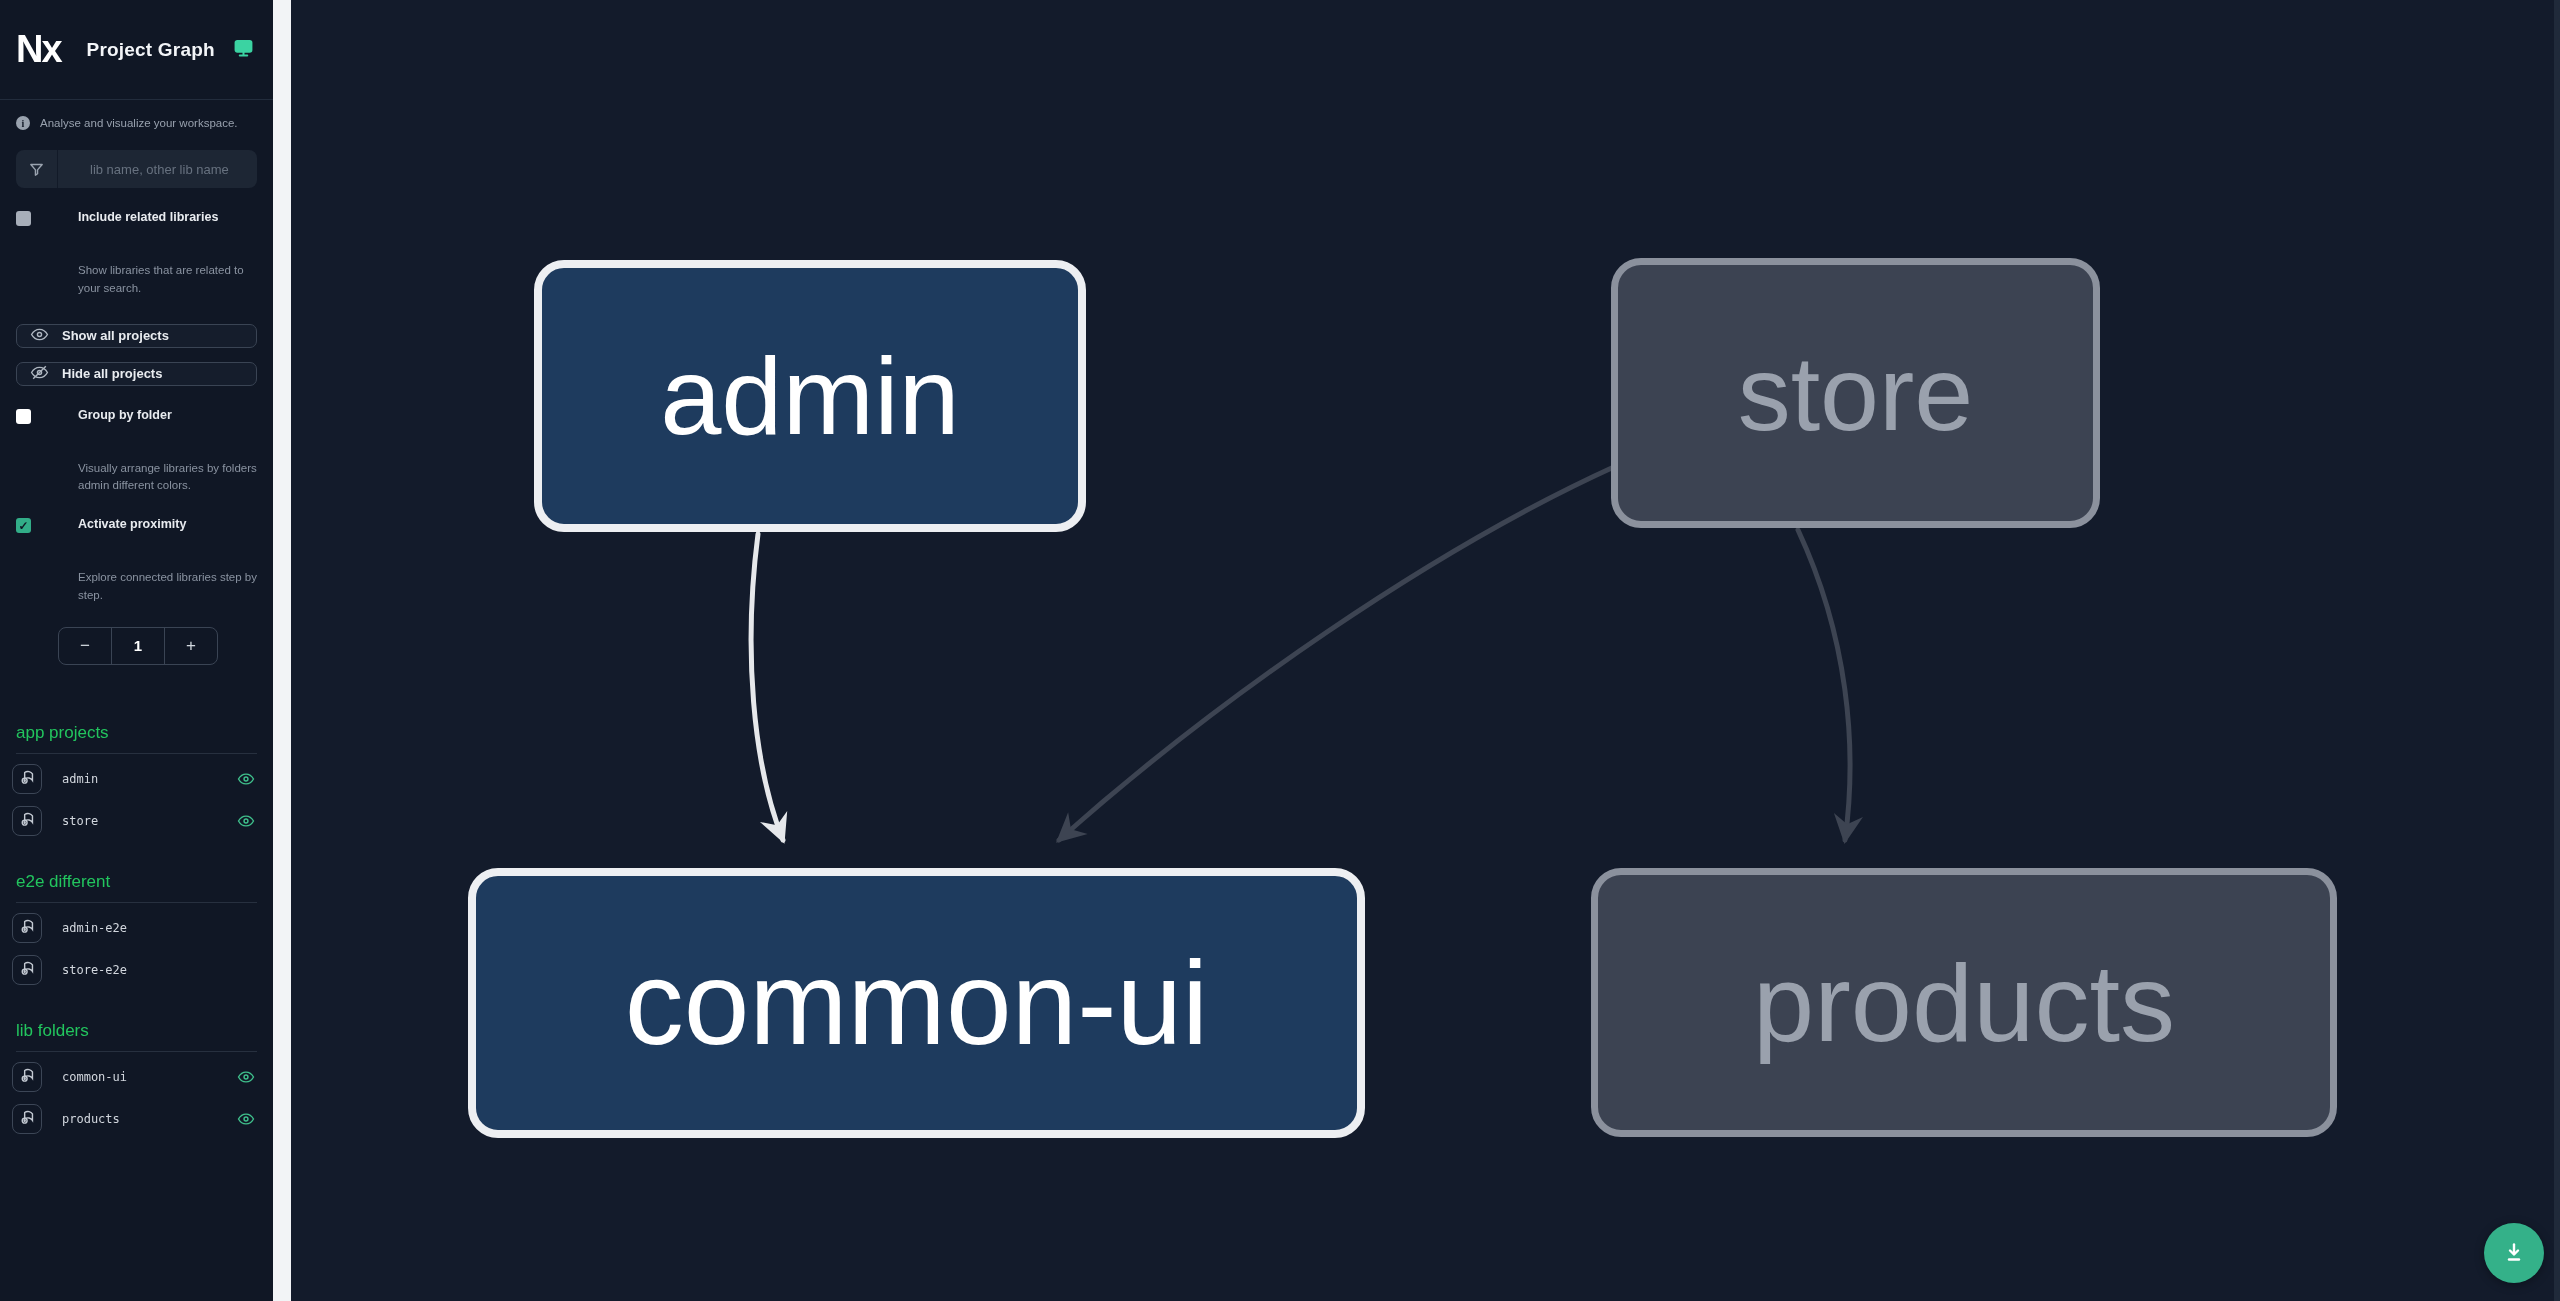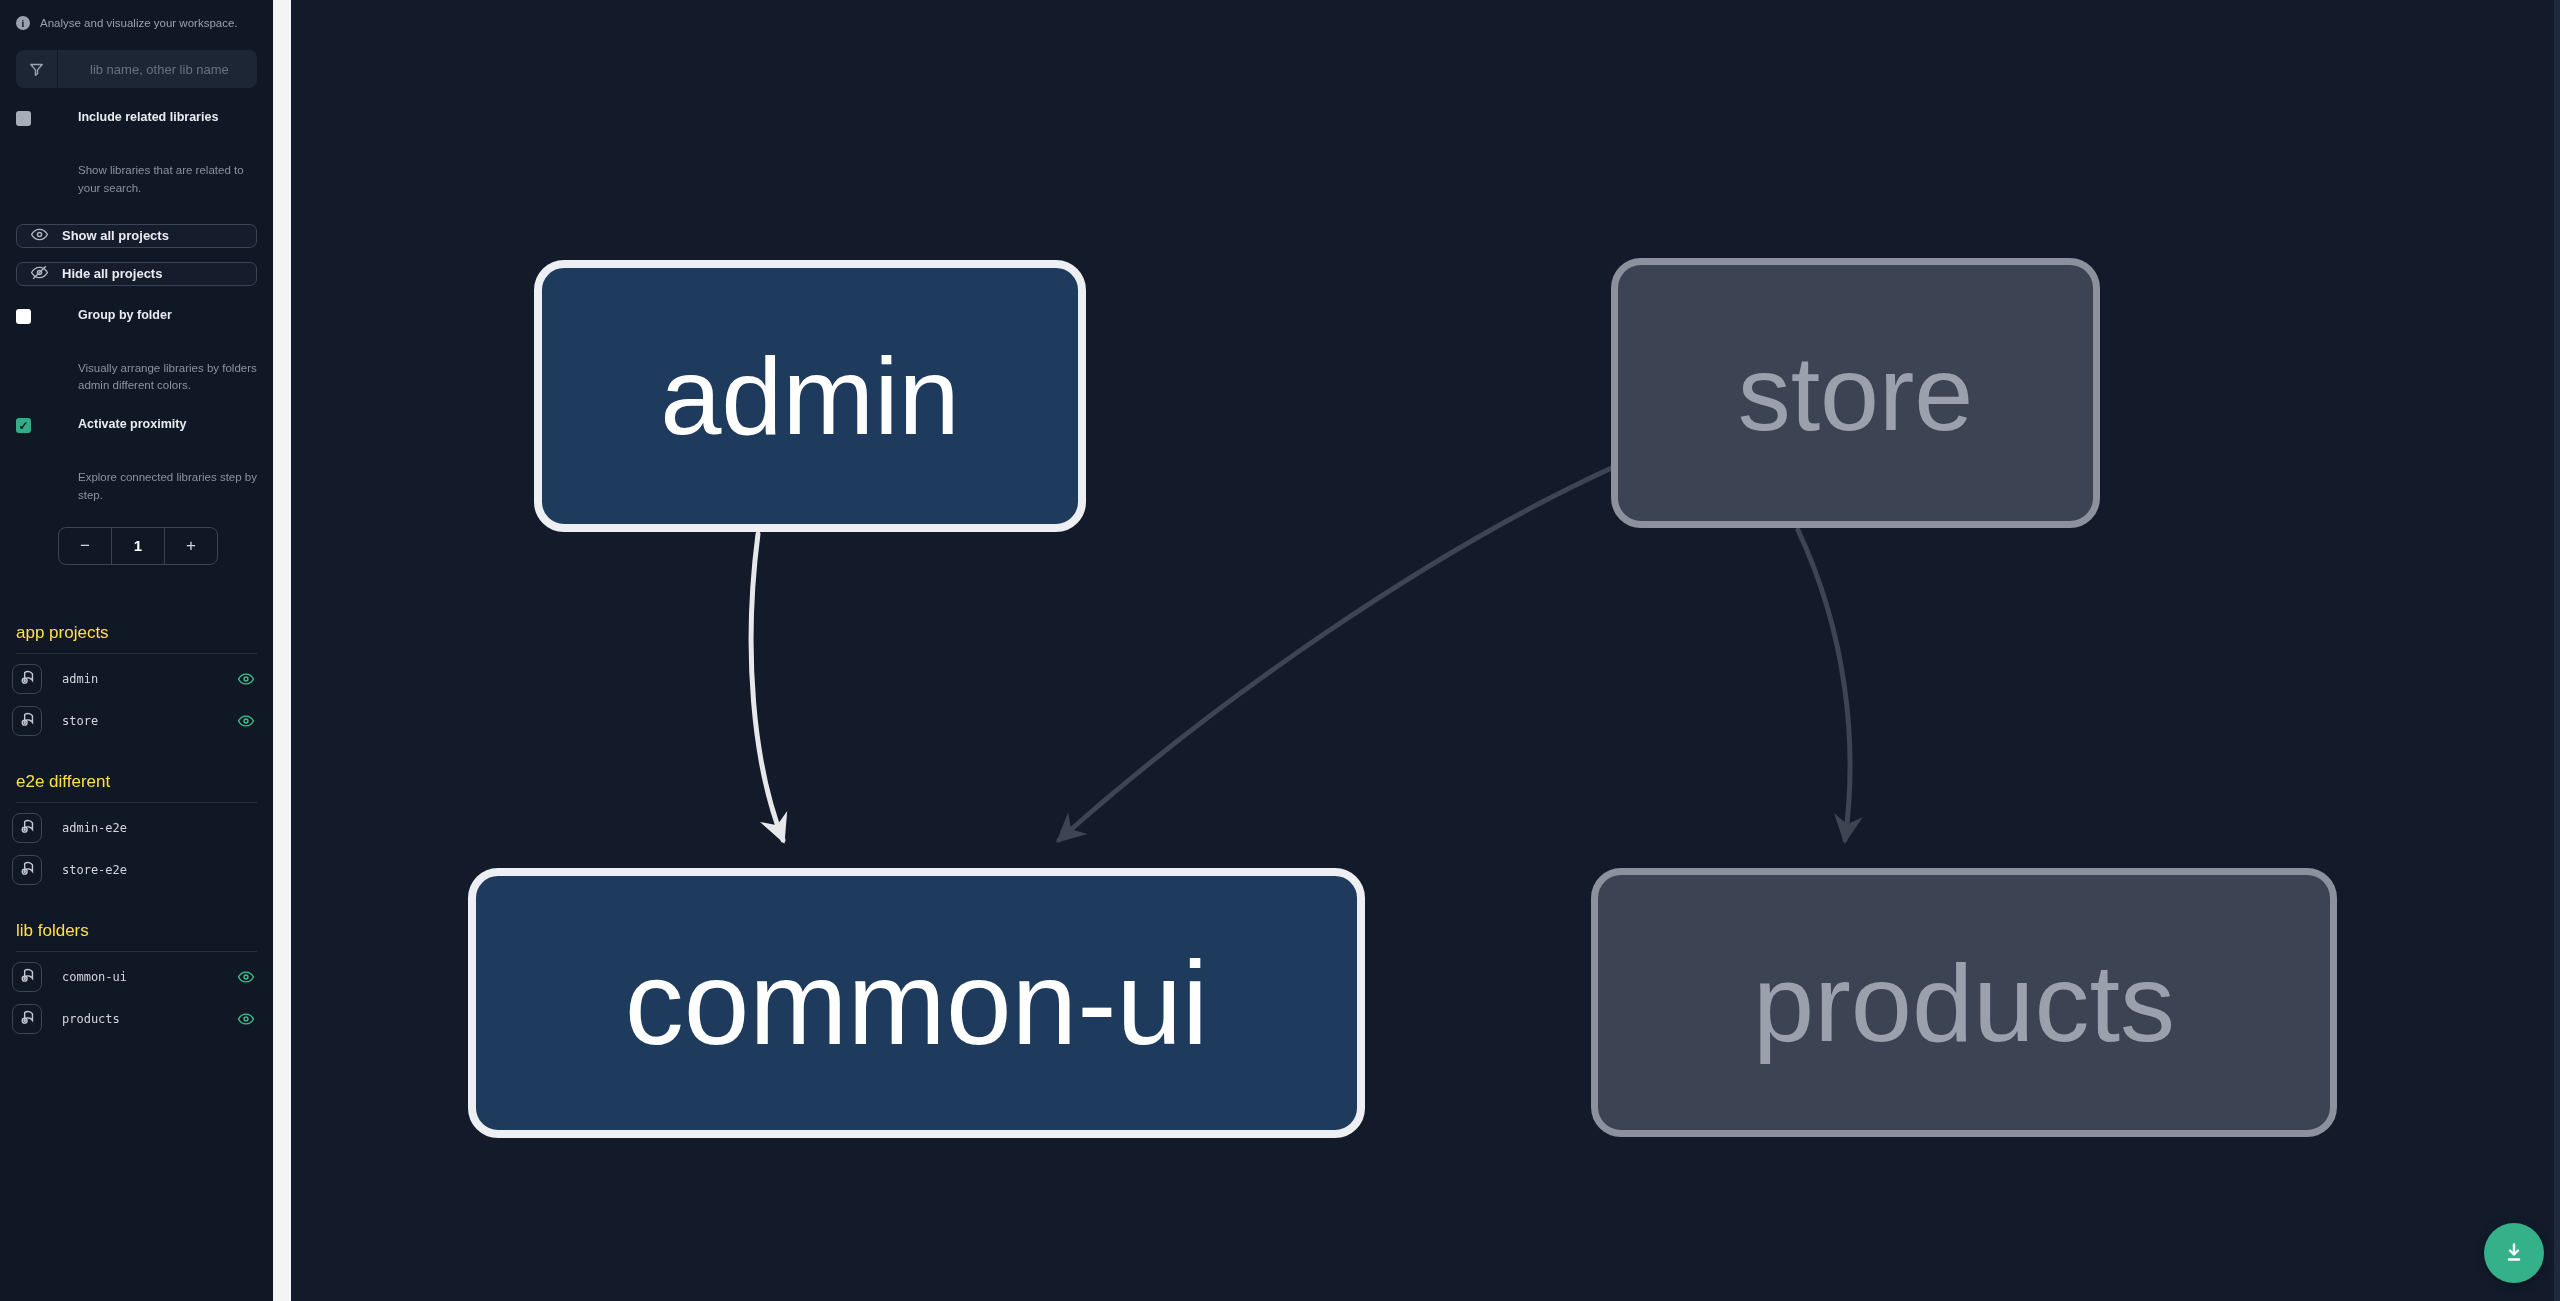--- a/index.html
+++ b/index.html
@@ -33,21 +33,21 @@
 
   .sb-btn { margin: 14px 16px 0; height: 24px; flex-shrink: 0; border: 1px solid #3a4454; border-radius: 7px; background: #151d2c; display: flex; align-items: center; gap: 13px; padding: 0 13px; color: #e9ecf0; font-weight: 700; font-size: 13px; cursor: pointer; font-family: "Liberation Sans", sans-serif; }
   .sb-btn:first-of-type { margin-top: 26px; }
 
   .stepper { margin: 22px 0 0 58px; width: 160px; height: 38px; border: 1px solid #3a4454; border-radius: 8px; display: flex; overflow: hidden; flex-shrink: 0; }
   .stepper button, .stepper .stp-val { flex: 1; display: flex; align-items: center; justify-content: center; background: transparent; border: none; color: #d3d9e0; font-size: 17px; cursor: pointer; font-family: "Liberation Sans", sans-serif; }
   .stepper .stp-val { border-left: 1px solid #3a4454; border-right: 1px solid #3a4454; color: #ffffff; font-weight: 700; font-size: 15px; cursor: default; }
 
   .section { margin: 34px 16px 0; }
   .section.first { margin-top: 58px; }
-  .section h3 { font-size: 17px; font-weight: 400; color: #fde047; padding-bottom: 10px; border-bottom: 1px solid #27303f; }
+  .section h3 { font-size: 17px; font-weight: 400; color: #22c55e; padding-bottom: 10px; border-bottom: 1px solid #27303f; }
   .prow { display: flex; align-items: center; height: 34px; margin-top: 8px; }
   .focus-btn { width: 30px; height: 30px; margin-left: -4px; flex-shrink: 0; border: 1px solid #3c4656; border-radius: 8px; background: transparent; display: flex; align-items: center; justify-content: center; cursor: pointer; }
   .prow .pname { font-family: "DejaVu Sans Mono", monospace; font-size: 12px; color: #d2d7de; margin-left: 20px; }
   .prow .eye-btn { margin-left: auto; margin-right: 2px; background: none; border: none; cursor: pointer; display: flex; }
 
   
   .resizer { width: 18px; flex-shrink: 0; background: #f2f4f6; cursor: col-resize; }
 
   
   .canvas { position: relative; flex: 1; background: #131b2b; overflow: hidden; }
@@ -63,20 +63,35 @@
   .fab { position: absolute; right: 16px; bottom: 18px; width: 60px; height: 60px; border-radius: 50%; background: #34b189; border: none; display: flex; align-items: center; justify-content: center; cursor: pointer; box-shadow: 0 2px 10px rgba(0,0,0,.35); }
   .scroll-strip { position: absolute; top: 0; right: 0; width: 6px; height: 100%; background: #202a3a; }
 </style>
 </head>
 <body>
 
 <div class="app">
 
   <aside class="sidebar">
 
+    <div class="sb-header">
+      <span class="nx-logo">
+          <span>Nx</span>
+        </span>
+      <span class="sb-title">Project Graph</span>
+      <button class="monitor-btn">
+        <span>
+          <svg width="21" height="20" viewBox="0 0 24 24" fill="none" stroke="#3bd3a2" stroke-width="2.4" stroke-linecap="round">
+            <rect x="2.5" y="3.5" width="19" height="13" rx="2" fill="#3bd3a2" stroke="#3bd3a2"></rect>
+            <path d="M12 16.5v3.5"></path>
+              <path d="M7.5 21h9"></path>
+          </svg>
+        </span>
+      </button>
+    </div>
 
     <div class="sb-sub">
       <span class="info-dot">i</span>
       <span>Analyse and visualize your workspace.</span>
     </div>
 
     <div class="filter">
       <span class="ficon">
         <svg width="17" height="17" viewBox="0 0 24 24" fill="none" stroke="#9aa3af" stroke-width="2" stroke-linejoin="round">
           <path d="M4 5h16l-6.5 7.5V18l-3 2v-7.5z"></path>

